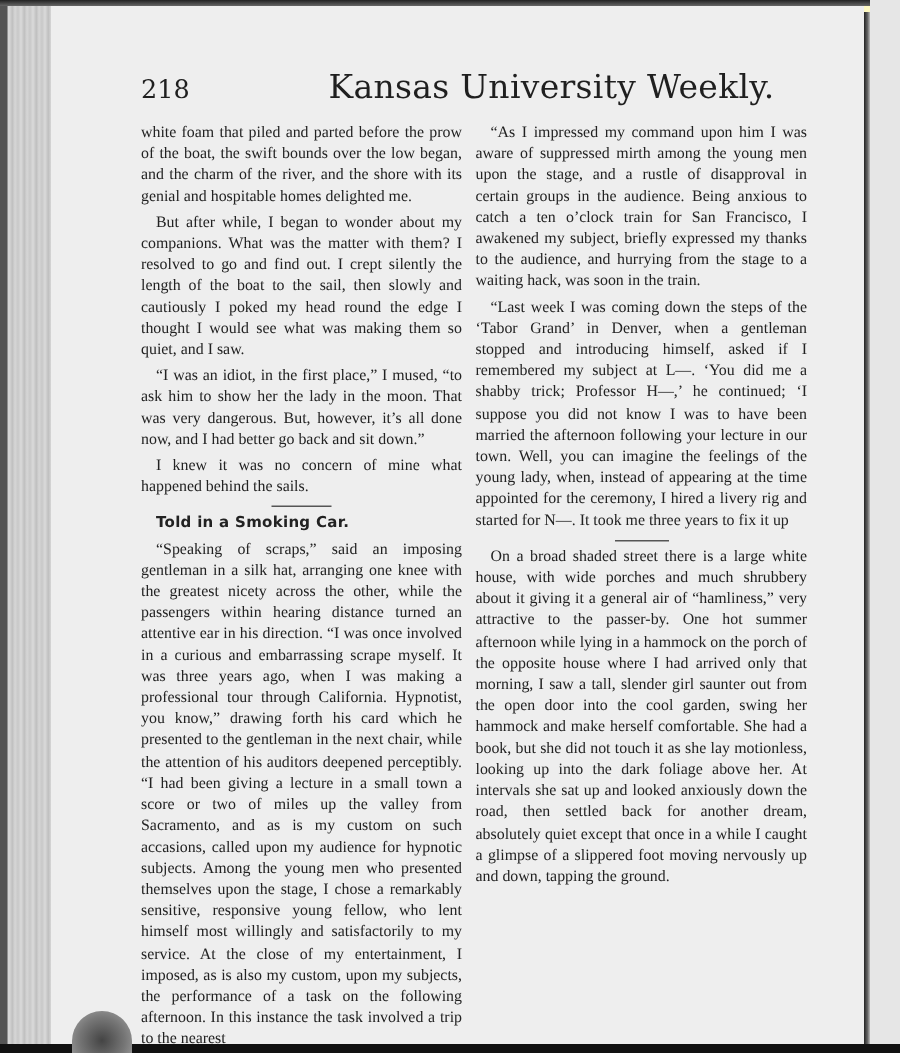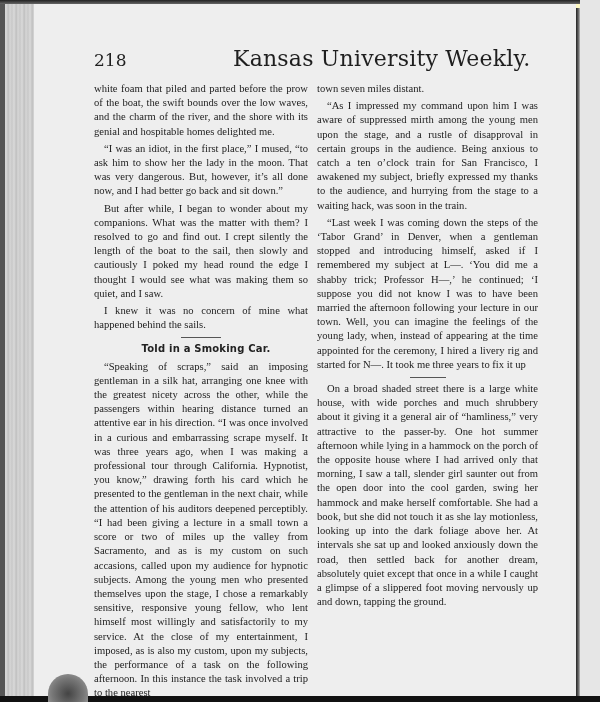--- a/index.html
+++ b/index.html
@@ -75,21 +75,21 @@
       font-family: "DejaVu Serif", serif;
       color: #1f1f1f;
     }
     .page-number {
       position: absolute;
       left: 0; top: 4px;
       font-size: 17px;
     }
     .journal-title {
       position: absolute;
-      left: 139px; top: 0;
+      left: 125px; top: 0;
       font-size: 22px;
       letter-spacing: 0.2px;
     }
     .column {
       position: absolute;
       top: 82px;
       font-family: "Liberation Serif", serif;
       font-size: 10.6px;
       line-height: 14.2px;
       color: #222;
@@ -116,21 +116,20 @@
     .rule {
       width: 40px;
       height: 1px;
       background: #555;
       margin: 5px auto 4px auto;
     }
     .section-title {
       font-family: "DejaVu Sans", sans-serif;
       font-weight: bold;
       font-size: 10px;
-      text-align: center;
       margin: 0 0 2px 0;
       text-indent: 0;
       letter-spacing: 0.2px;
     }
   </style>
 </head>
 <body>
 
 <div class="scan">
   <div class="page-stack"></div>
@@ -140,29 +139,28 @@
   <div class="right-fold"></div>
   <div class="bottom-edge"></div>
   <div class="thumb"></div>
 
   <div class="running-head">
     <span class="page-number">218</span>
     <span class="journal-title">Kansas University Weekly.</span>
   </div>
 
   <div class="column col-left">
-    <p class="noindent">white foam that piled and parted before the prow of the boat, the swift bounds over the low waves, and the charm of the river, and the shore with its genial and hospitable homes delighted me.</p>
+    <p class="noindent">white foam that piled and parted before the prow of the boat, the swift bounds over the low began, and the charm of the river, and the shore with its genial and hospitable homes delighted me.</p>
+    <p>But after while, I began to wonder about my companions. What was the matter with them? I resolved to go and find out. I crept silently the length of the boat to the sail, then slowly and cautiously I poked my head round the edge I thought I would see what was making them so quiet, and I saw.</p>
     <p>“I was an idiot, in the first place,” I mused, “to ask him to show her the lady in the moon. That was very dangerous. But, however, it’s all done now, and I had better go back and sit down.”</p>
-    <p>But after while, I began to wonder about my companions. What was the matter with them? I resolved to go and find out. I crept silently the length of the boat to the sail, then slowly and cautiously I poked my head round the edge I thought I would see what was making them so quiet, and I saw.</p>
     <p>I knew it was no concern of mine what happened behind the sails.</p>
     <div class="rule"></div>
     <p class="section-title">Told in a Smoking Car.</p>
     <p>“Speaking of scraps,” said an imposing gentleman in a silk hat, arranging one knee with the greatest nicety across the other, while the passengers within hearing distance turned an attentive ear in his direction. “I was once involved in a curious and embarrassing scrape myself. It was three years ago, when I was making a professional tour through California. Hypnotist, you know,” drawing forth his card which he presented to the gentleman in the next chair, while the attention of his auditors deepened perceptibly. “I had been giving a lecture in a small town a score or two of miles up the valley from Sacramento, and as is my custom on such accasions, called upon my audience for hypnotic subjects. Among the young men who presented themselves upon the stage, I chose a remarkably sensitive, responsive young fellow, who lent himself most willingly and satisfactorily to my service. At the close of my entertainment, I imposed, as is also my custom, upon my subjects, the performance of a task on the following afternoon. In this instance the task involved a trip to the nearest</p>
   </div>
 
   <div class="column col-right">
-    <p class="noindent">town seven miles distant.</p>
     <p>“As I impressed my command upon him I was aware of suppressed mirth among the young men upon the stage, and a rustle of disapproval in certain groups in the audience. Being anxious to catch a ten o’clock train for San Francisco, I awakened my subject, briefly expressed my thanks to the audience, and hurrying from the stage to a waiting hack, was soon in the train.</p>
     <p style="margin-bottom:0;">“Last week I was coming down the steps of the ‘Tabor Grand’ in Denver, when a gentleman stopped and introducing himself, asked if I remembered my subject at L—. ‘You did me a shabby trick; Professor H—,’ he continued; ‘I suppose you did not know I was to have been married the afternoon following your lecture in our town. Well, you can imagine the feelings of the young lady, when, instead of appearing at the time appointed for the ceremony, I hired a livery rig and started for N—. It took me three years to fix it up</p>
     <div class="rule" style="width:36px;"></div>
     <p>On a broad shaded street there is a large white house, with wide porches and much shrubbery about it giving it a general air of “hamliness,” very attractive to the passer-by. One hot summer afternoon while lying in a hammock on the porch of the opposite house where I had arrived only that morning, I saw a tall, slender girl saunter out from the open door into the cool garden, swing her hammock and make herself comfortable. She had a book, but she did not touch it as she lay motionless, looking up into the dark foliage above her. At intervals she sat up and looked anxiously down the road, then settled back for another dream, absolutely quiet except that once in a while I caught a glimpse of a slippered foot moving nervously up and down, tapping the ground.</p>
   </div>
 </div>
 
 </body></html>

